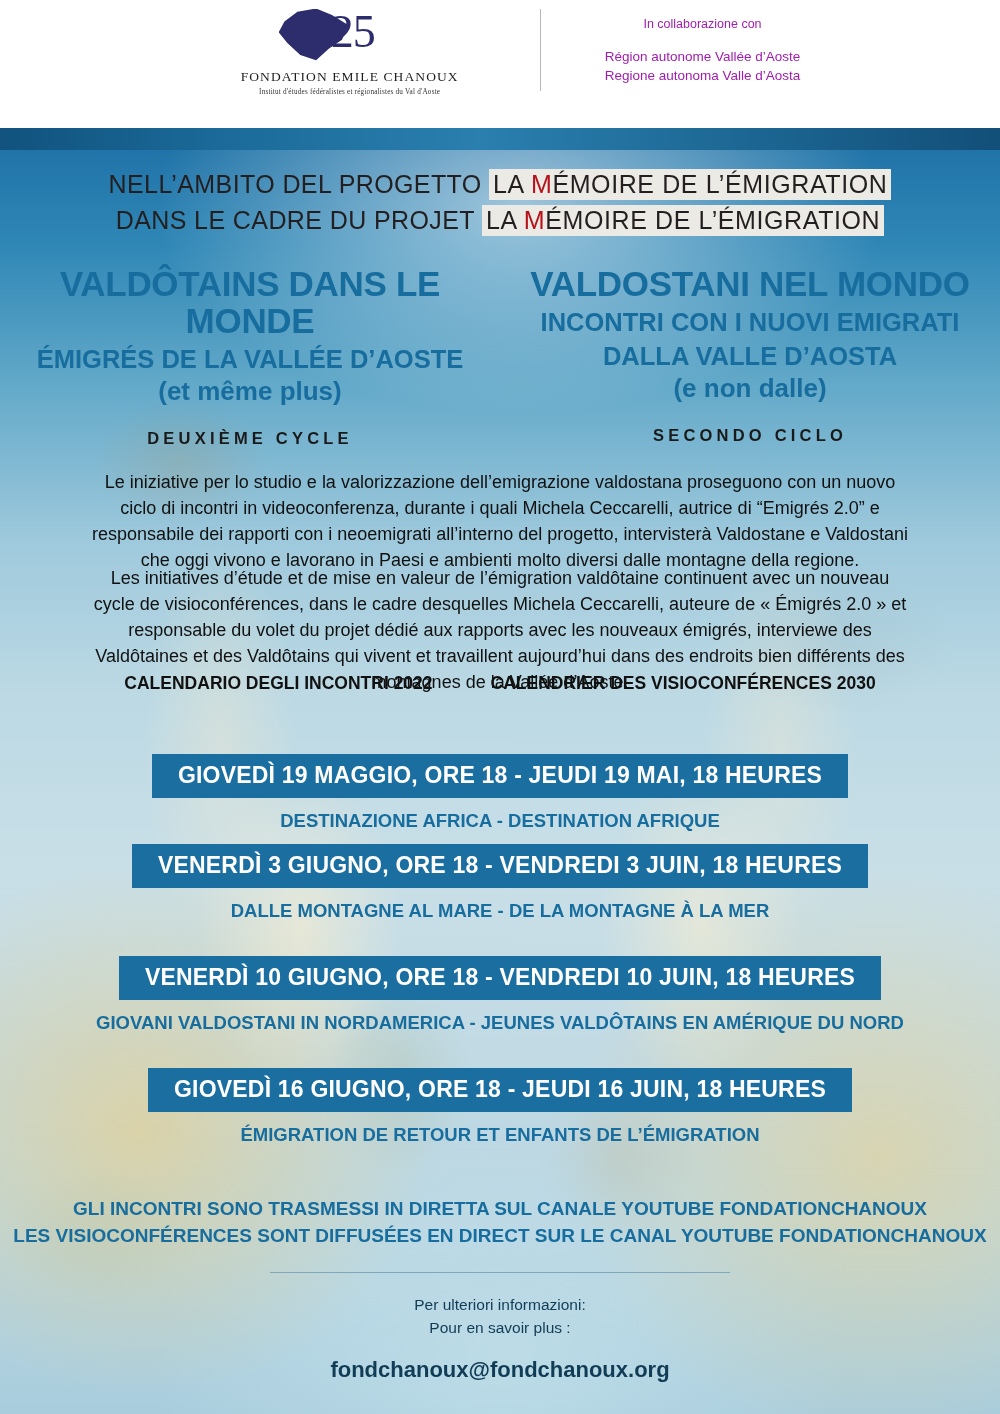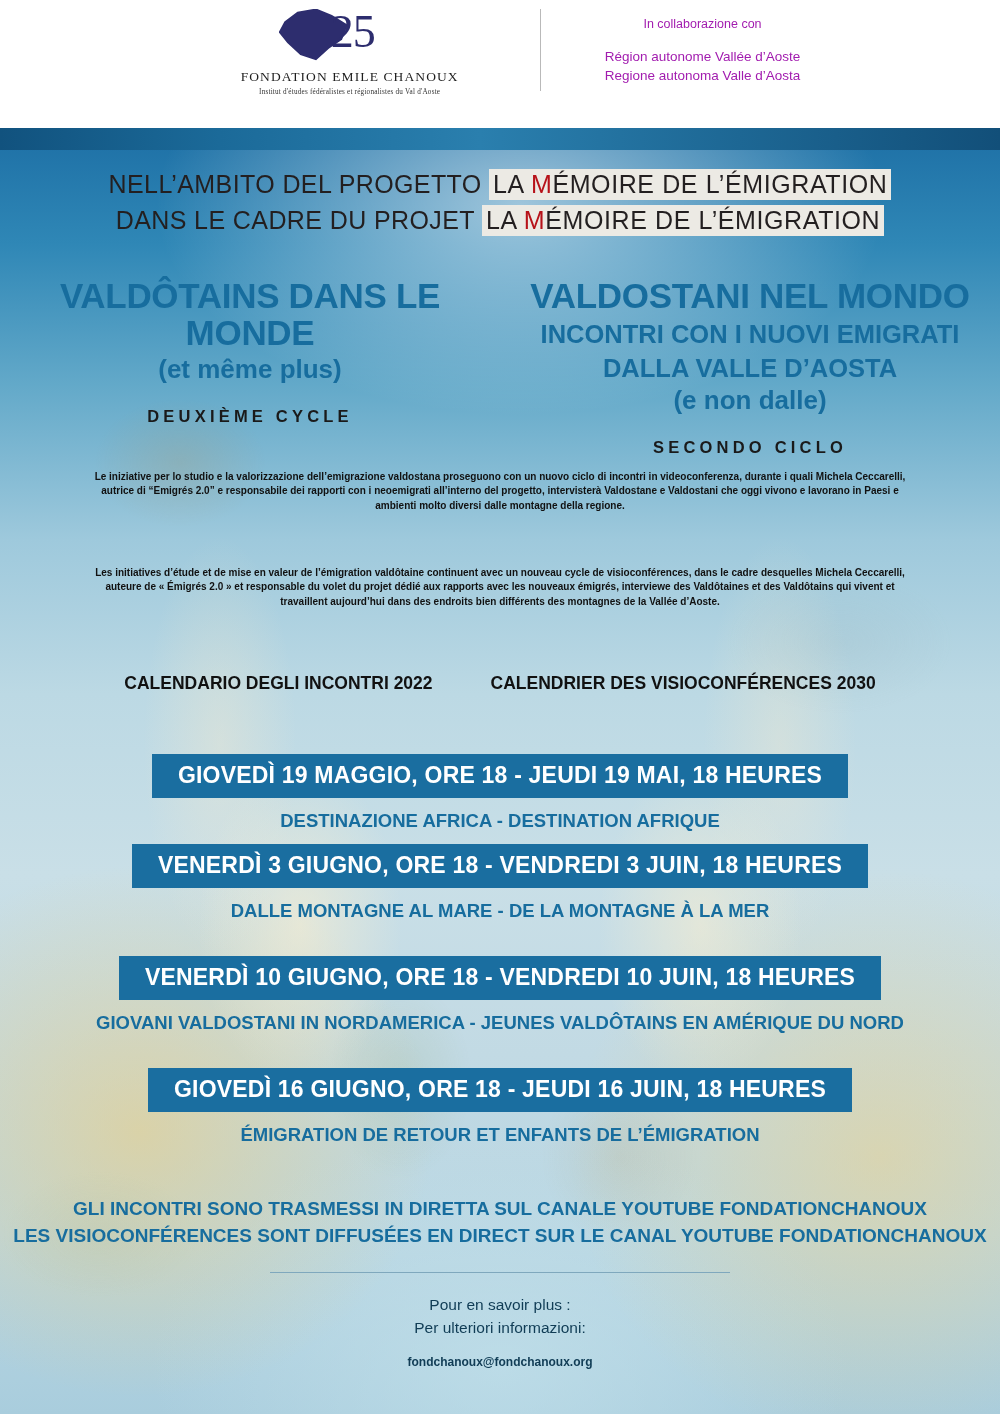--- a/index.html
+++ b/index.html
@@ -98,32 +98,32 @@
   .proj1 { top:42px; font-size:25px; letter-spacing:.4px; }
   .proj2 { top:78px; font-size:25px; letter-spacing:.4px; }
   .hl {
     background:#eceae4; padding:1px 4px 2px 4px; letter-spacing:.6px;
   }
   .hl .red { color:#b7121a; }
 
   
   .titles { position:absolute; top:138px; left:0; width:1000px; display:flex; }
   .col { width:500px; text-align:center; color:#176d9e; }
-  .t1 { font-size:35px; font-weight:bold; letter-spacing:-.3px; line-height:1.05;margin-top:12px; }
+  .t1 { font-size:35px; font-weight:bold; letter-spacing:-.3px; line-height:1.05; }
   .t2 { font-size:25.5px; font-weight:bold; line-height:1.14; margin-top:5px; }
   .t3 { font-size:26px; font-weight:bold; margin-top:2px; }
   .cycle {
     margin-top:22px; font-size:16.5px; font-weight:bold;
     letter-spacing:4.2px; color:#1a1a1a;
   }
 
   
   .para {
     position:absolute; left:88px; width:824px; text-align:center;
-    color:#111; font-size:10px; line-height:1.44;font-weight:bold;
+    color:#111; font-size:18px; line-height:1.44;
   }
   .para-it { top:342px; }
   .para-fr { top:438px; }
 
   
   .cal-head {
     position:absolute; top:545px; left:0; width:1000px;
     display:flex; justify-content:center; gap:58px;
     font-size:17.5px; font-weight:bold; color:#111;
   }
@@ -153,21 +153,21 @@
   
   .rule {
     position:absolute; top:1144px; left:270px; width:460px; height:1px;
     background:#7fa8bd;
   }
   .footer {
     position:absolute; top:1165px; left:0; width:1000px; text-align:center;
     color:#103c55; font-size:15.5px; line-height:1.5;
   }
   .mail {
-    margin-top:13px; font-size:12px; font-weight:bold; color:#103c55;
+    margin-top:13px; font-size:22px; font-weight:bold; color:#103c55;
   }
 </style>
 </head>
 <body>
 
 <div class="poster">
 
   <div class="header">
     <div class="logo-block">
       <div class="logo-mark">
@@ -197,20 +197,21 @@
       <span>NELL’AMBITO DEL PROGETTO </span><span class="hl"><span>LA </span><span class="red">M</span><span>ÉMOIRE  DE  L’ÉMIGRATION</span></span>
     </div>
 
     <div class="proj proj2">
       <span>DANS LE CADRE DU PROJET </span><span class="hl"><span>LA </span><span class="red">M</span><span>ÉMOIRE  DE  L’ÉMIGRATION</span></span>
     </div>
 
     <div class="titles">
       <div class="col">
         <div class="t1">VALDÔTAINS DANS LE MONDE</div>
+        <div class="t2">ÉMIGRÉS DE LA VALLÉE D’AOSTE</div>
         <div class="t3">(et même plus)</div>
         <div class="cycle">DEUXIÈME CYCLE</div>
       </div>
       <div class="col">
         <div class="t1">VALDOSTANI NEL MONDO</div>
         <div class="t2">INCONTRI CON I NUOVI EMIGRATI</div>
         <div class="t2">DALLA VALLE D’AOSTA</div>
         <div class="t3">(e non dalle)</div>
         <div class="cycle">SECONDO CICLO</div>
       </div>
@@ -247,19 +248,19 @@
     </div>
 
     <div class="broadcast">
       <div>GLI INCONTRI SONO TRASMESSI IN DIRETTA SUL CANALE YOUTUBE FONDATIONCHANOUX</div>
       <div>LES VISIOCONFÉRENCES SONT DIFFUSÉES EN DIRECT SUR LE CANAL YOUTUBE FONDATIONCHANOUX</div>
     </div>
 
     <div class="rule"></div>
 
     <div class="footer">
+      <div>Per ulteriori informazioni:</div>
       <div>Pour en savoir plus :</div>
-      <div>Per ulteriori informazioni:</div>
       <div class="mail">fondchanoux@fondchanoux.org</div>
     </div>
 
   </div>
 </div>
 
 </body></html>

